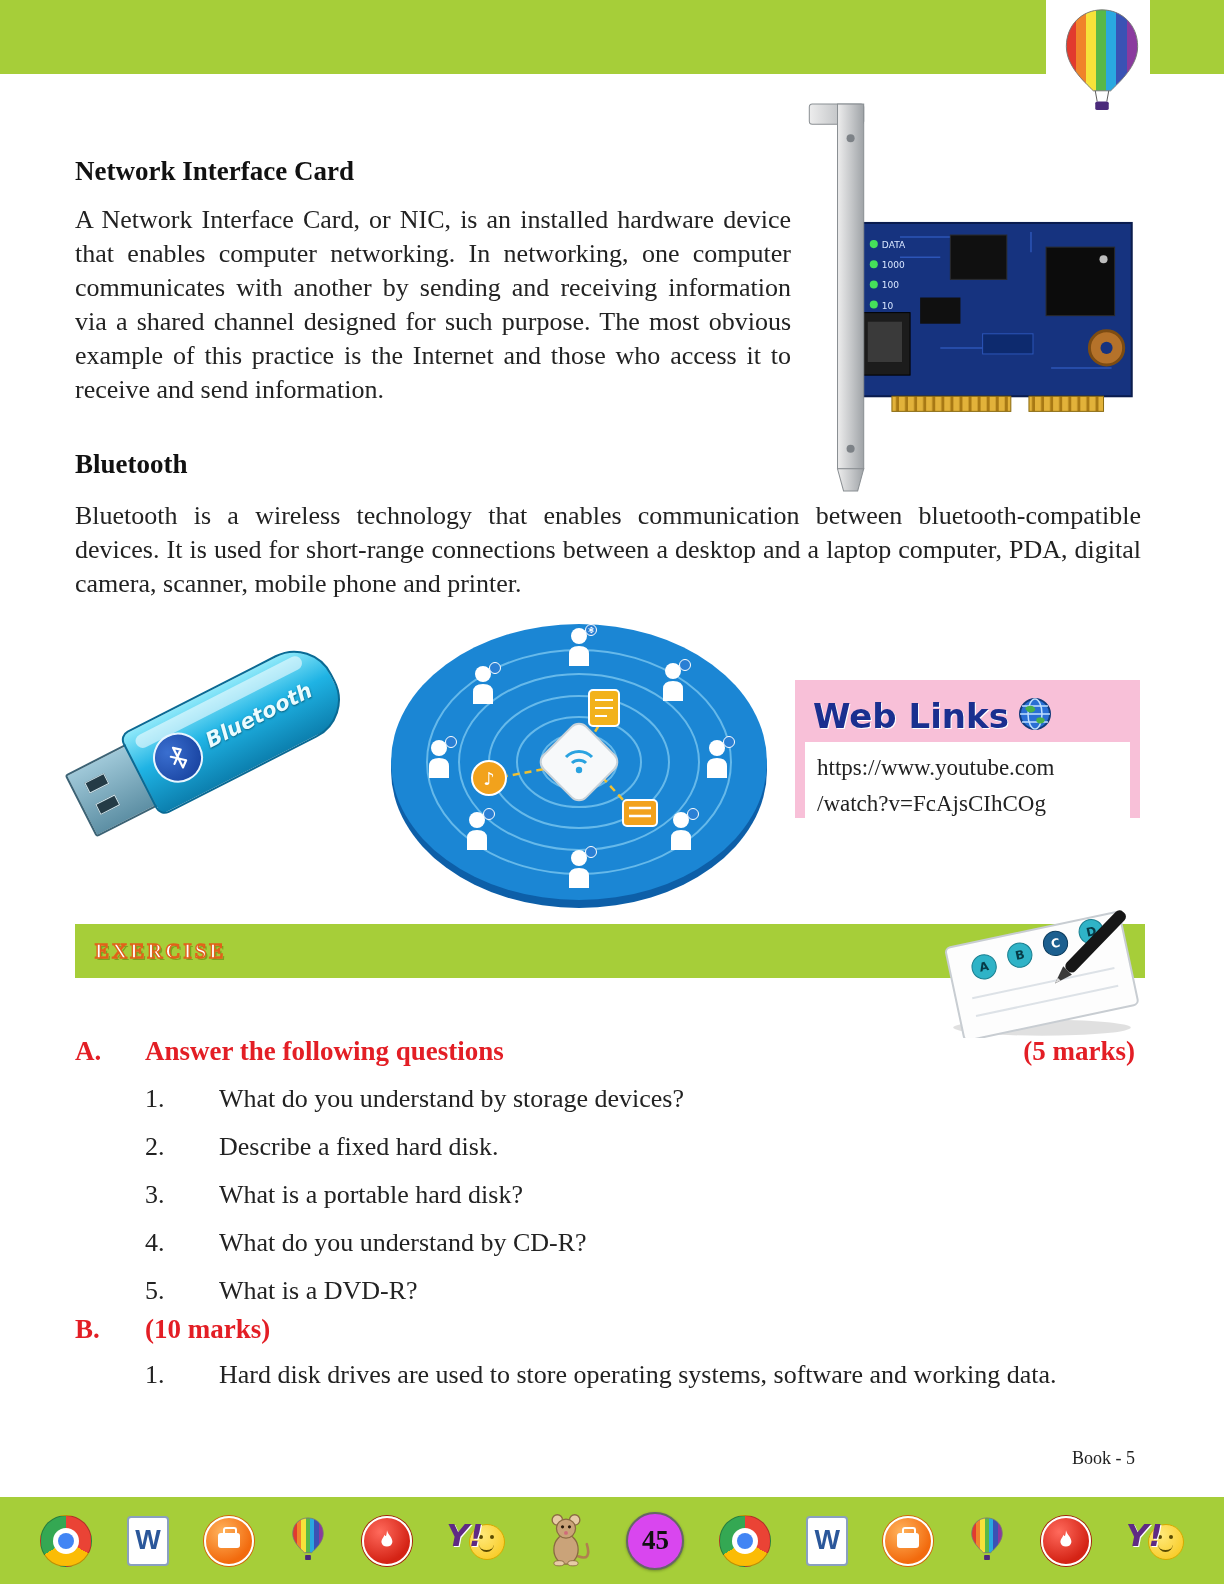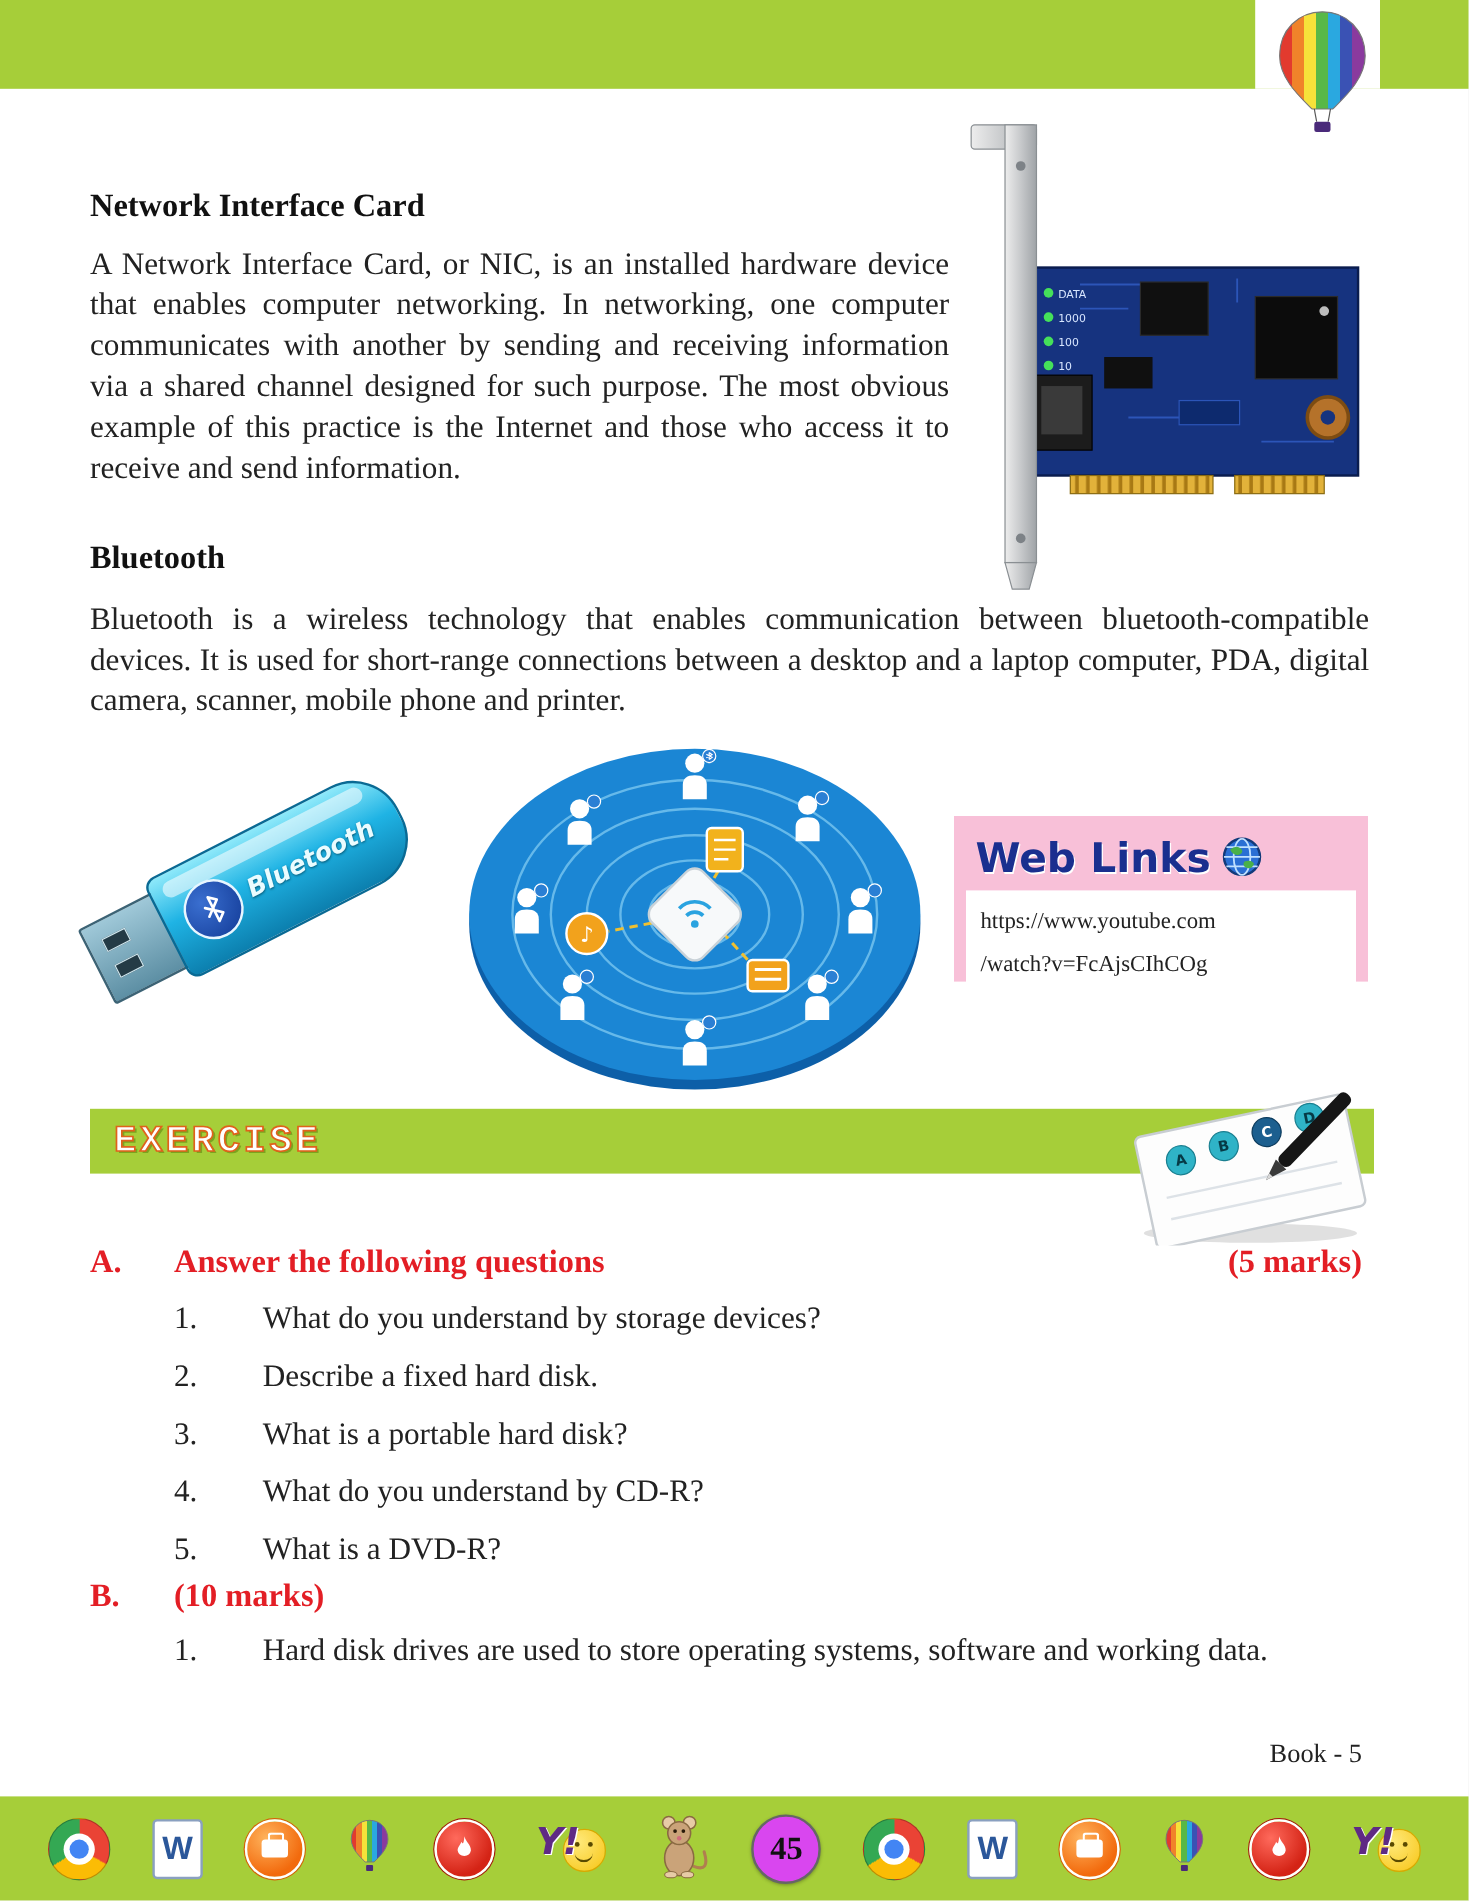--- a/index.html
+++ b/index.html
@@ -38,44 +38,44 @@
           display:flex;align-items:center;justify-content:center;}
   .d-text{position:absolute;left:74px;top:32px;font:italic bold 21px "DejaVu Sans",sans-serif;color:#eafcff;
           text-shadow:0 1px 2px #065a78;}
 
   .diagram{position:absolute;left:383px;top:610px;width:392px;height:308px;}
 
   
   .weblinks{position:absolute;left:795px;top:680px;width:345px;height:138px;background:#f8c0d8;box-sizing:border-box;padding:10px 10px;}
   .wl-titlerow{display:flex;align-items:center;gap:8px;height:52px;padding-left:8px;}
   .wl-title{font:bold 34px "DejaVu Sans",sans-serif;color:#1a2f8f;text-shadow:1px 1px 0 #fff;}
-  .wl-urlbox{background:#fff;padding:8px 12px;font-size:19px;line-height:36px;color:#222;}
+  .wl-urlbox{background:#fff;padding:8px 12px;font-size:23px;line-height:36px;color:#222;}
 
   
   .ex-banner{position:absolute;left:75px;top:924px;width:1070px;height:54px;background:#a6ce39;
              display:flex;align-items:center;padding-left:20px;box-sizing:border-box;}
-  .ex-title{font-family:Liberation Mono, monospace;font-weight:bold;font-size:31px;letter-spacing:3px;color:#fff;
+  .ex-title{font-family:Liberation Serif, serif;font-weight:bold;font-size:21px;letter-spacing:3px;color:#fff;
             -webkit-text-stroke:1.4px #e0621a;
             text-shadow:2px 2px 0 rgba(70,110,0,.45);}
   .checklist{position:absolute;left:936px;top:886px;width:212px;height:152px;z-index:3;}
 
   
   .sec-row{position:absolute;left:75px;width:1060px;display:flex;color:#e31e25;font-weight:bold;font-size:27px;}
   .secA{top:1036px;} .secB{top:1314px;}
   .sec-label{width:70px;}
   .sec-title{flex:1;}
   .sec-marks{text-align:center;white-space:nowrap;}
 
   .qlist{position:absolute;left:145px;width:990px;}
   .qlistA{top:1082px;} .qlistB{top:1358px;}
   .q-row{display:flex;font-size:26px;line-height:34px;margin-bottom:14px;color:#222;}
   .q-num{width:74px;flex:none;}
   .q-text{flex:1;text-align:justify;}
 
-  .book{position:absolute;top:1448px;left:835px;width:300px;text-align:right;font-size:22px;color:#222;}
+  .book{position:absolute;top:1448px;left:835px;width:300px;text-align:right;font-size:18px;color:#222;}
 
   
   .footer{position:absolute;top:1497px;left:0;width:1224px;height:87px;background:#a6ce39;
           display:flex;align-items:center;justify-content:space-between;padding:0 40px;box-sizing:border-box;}
   .f-item{position:relative;flex:none;}
 
   .icon-chrome{width:50px;height:50px;border-radius:50%;
      background:conic-gradient(#ea4335 0 33%, #fbbc05 33% 66%, #34a853 66% 100%);
      border:1px solid rgba(0,0,0,.25);position:relative;}
   .chrome-center{position:absolute;left:12px;top:12px;width:26px;height:26px;border-radius:50%;background:#fff;}

